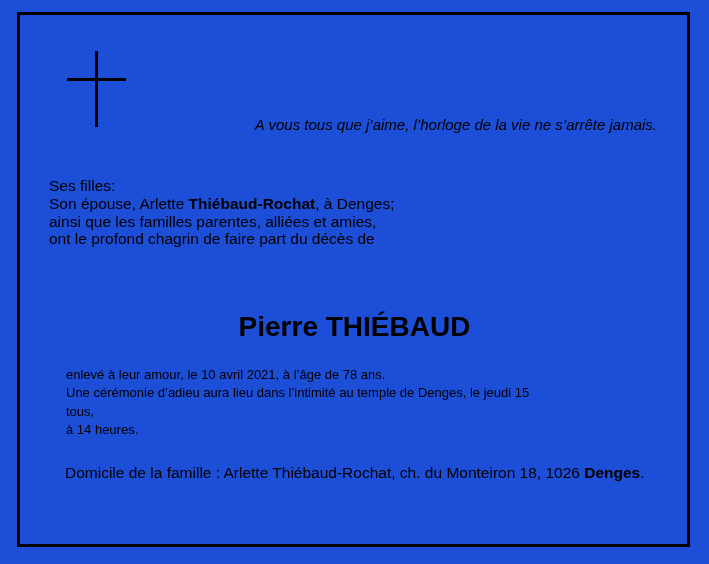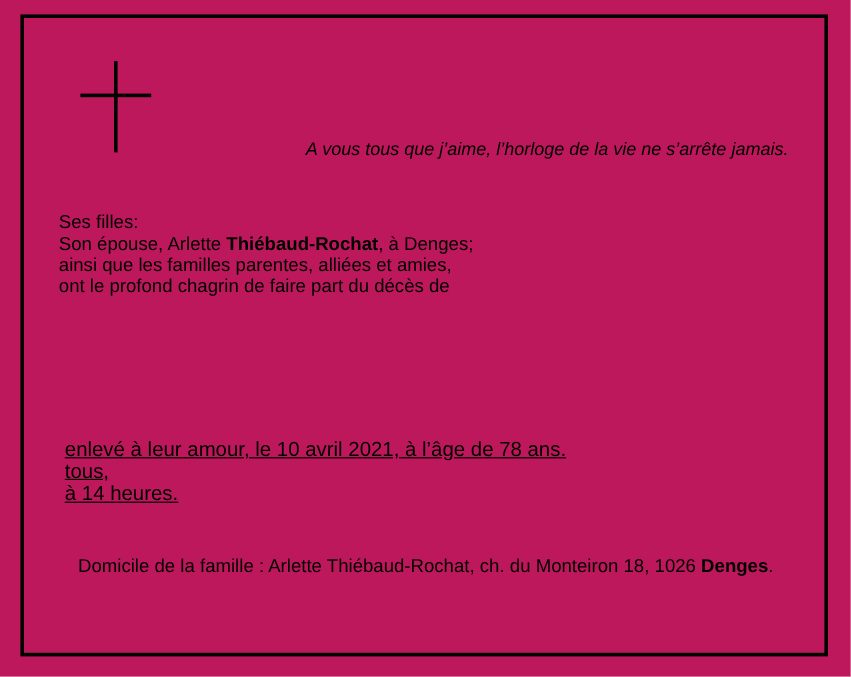--- a/index.html
+++ b/index.html
@@ -5,21 +5,21 @@
   * { margin: 0; padding: 0; box-sizing: border-box; }
   html, body {
     width: 709px; height: 564px;
     background: #ffffff;
     font-family: "Liberation Sans", sans-serif;
     color: #000000;
   }
   .page {
     position: relative;
     width: 709px; height: 564px;
-    background: #be185d;
+    background: #1d4ed8;
     overflow: hidden;
     padding-left: 32px;
   }
   .frame {
     position: absolute;
     left: 17px; top: 12px;
     width: 673px; height: 535px;
     border: 3px solid #000000;
   }
   .cross-v {
@@ -54,25 +54,24 @@
     left: 0; top: 311px;
     width: 709px;
     text-align: center;
     font-size: 28px;
     line-height: 32px;
     font-weight: bold;
     white-space: nowrap;
   }
   .details {
     position: absolute;
-    left: 54px; top: 366px;
-    font-size: 17px;
+    left: 66px; top: 366px;
+    font-size: 13px;
     line-height: 18.3px;
     white-space: nowrap;
-    text-decoration: underline;
   }
   .domicile {
     position: absolute;
     left: 65px; top: 464px;
     font-size: 15.5px;
     line-height: 18px;
     white-space: nowrap;
   }
   .rich b, .rich .b { font-weight: bold; }
 </style>
@@ -90,22 +89,24 @@
 
   <div class="epigraph">A vous tous que j’aime, l’horloge de la vie ne s’arrête jamais.</div>
 
   <div class="announce">
     <div class="line rich"><span>Ses filles:</span></div>
     <div class="line rich"><span>Son épouse, Arlette </span><span class="b">Thiébaud-Rochat</span><span>, à Denges;</span></div>
     <div class="line rich"><span>ainsi que les familles parentes, alliées et amies,</span></div>
     <div class="line rich"><span>ont le profond chagrin de faire part du décès de</span></div>
   </div>
 
+  <div class="deceased">Pierre THIÉBAUD</div>
 
   <div class="details">
     <div class="line">enlevé à leur amour, le 10 avril 2021, à l’âge de 78 ans.</div>
+    <div class="line">Une cérémonie d’adieu aura lieu dans l’intimité au temple de Denges, le jeudi 15</div>
     <div class="line">tous,</div>
     <div class="line">à 14 heures.</div>
   </div>
 
   <div class="domicile rich"><span>Domicile de la famille : Arlette Thiébaud-Rochat, ch. du Monteiron 18, 1026 </span><span class="b">Denges</span><span>.</span></div>
 
 </div>
 
 </body></html>

